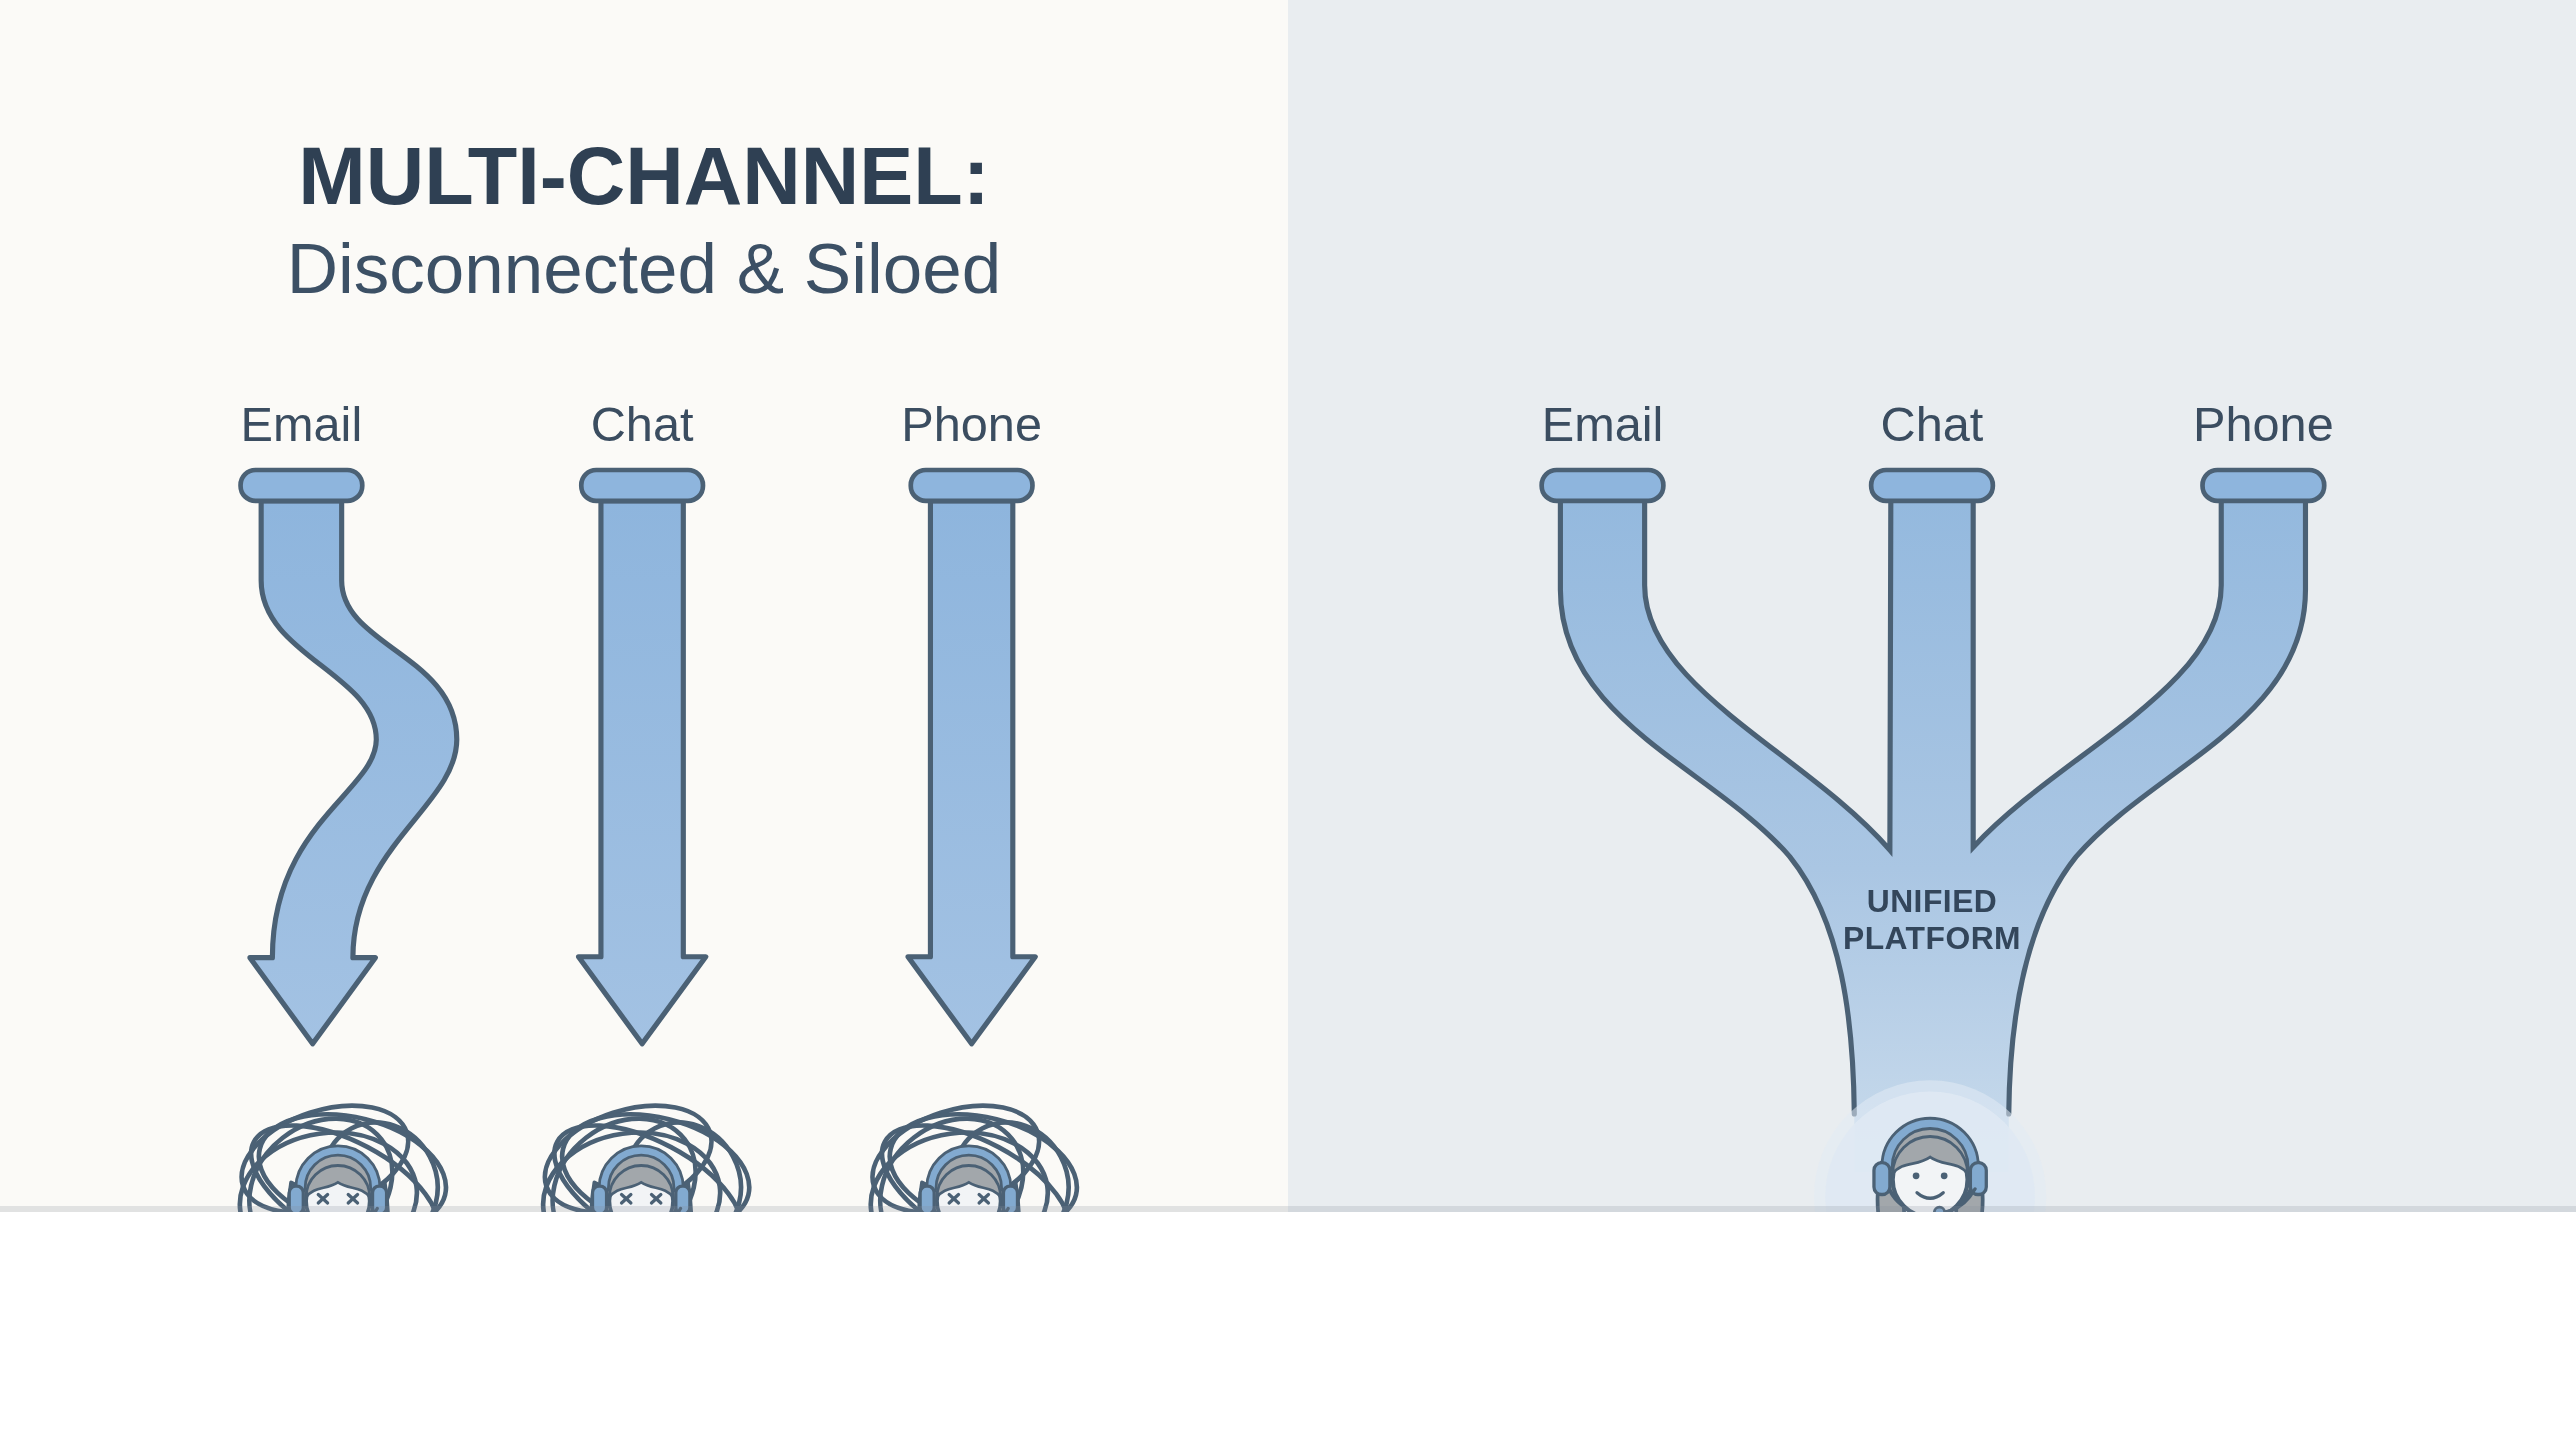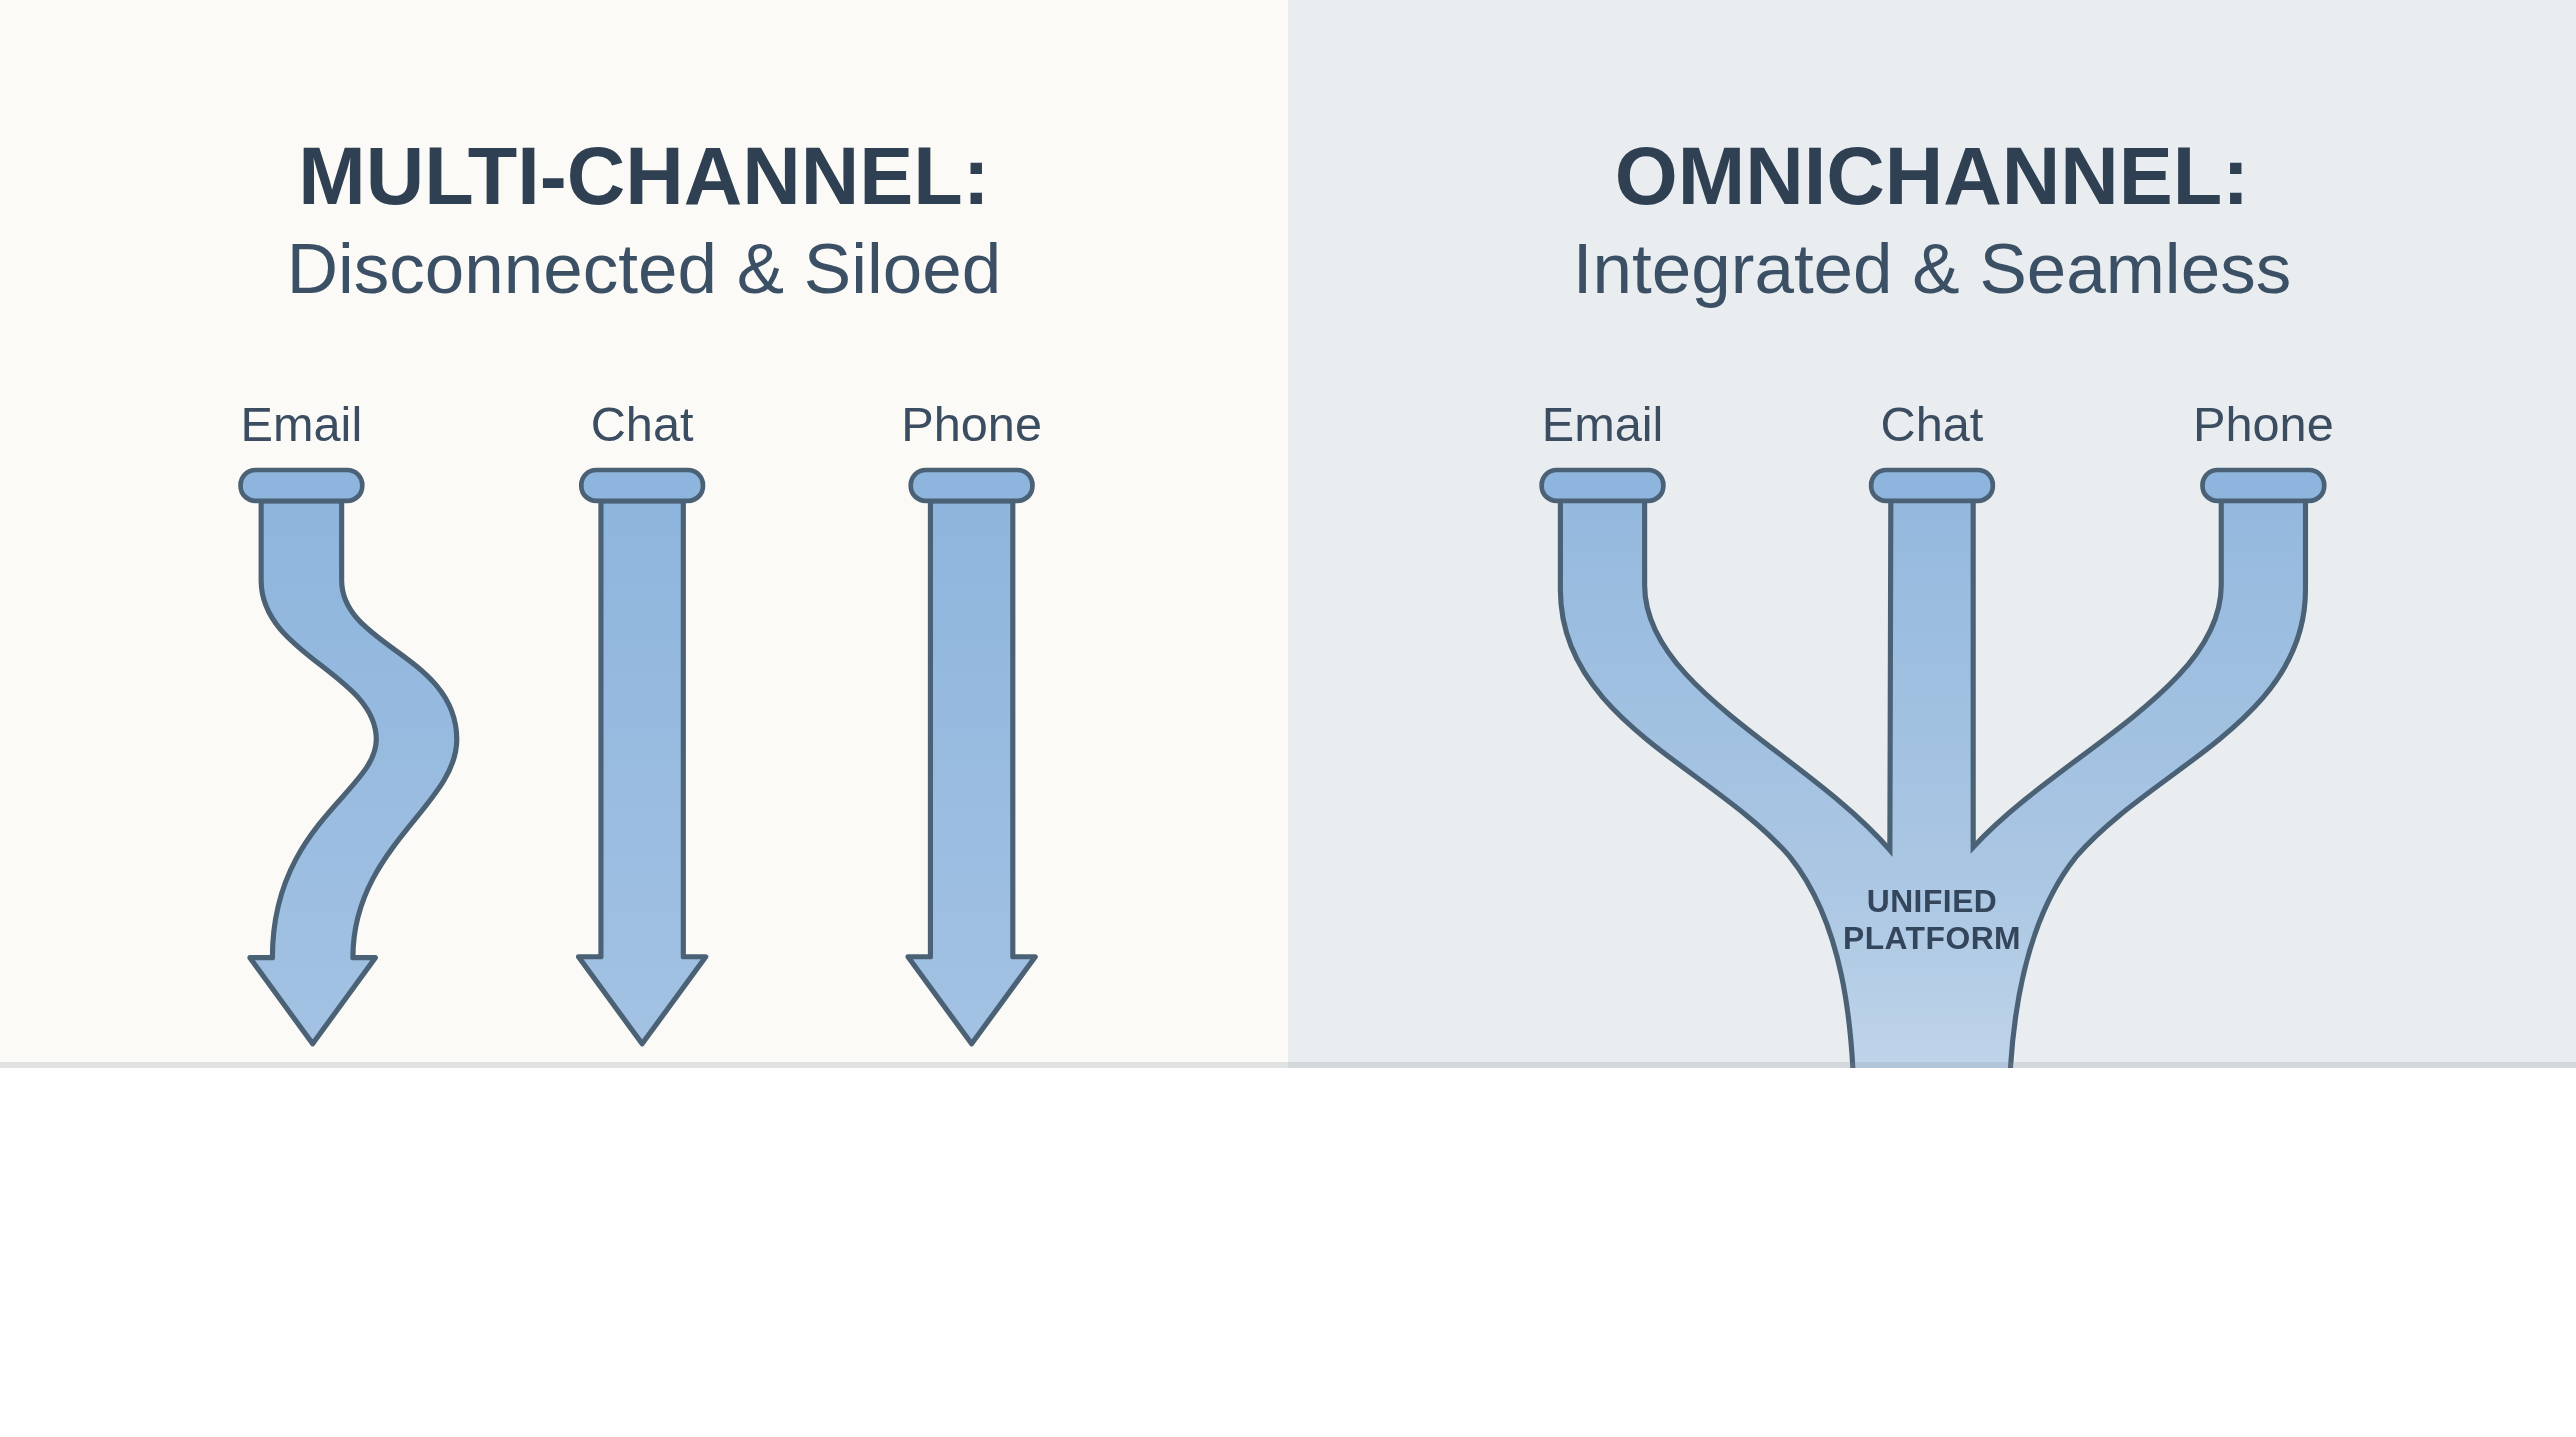--- a/index.html
+++ b/index.html
@@ -1,17 +1,17 @@
 <!DOCTYPE html>
 <html style="font-size:15px"><head>
 <meta charset="utf-8">
 <style>
   html,body{margin:0;padding:0;background:#ffffff;}
   .canvas{
-    position:relative;width:2576px;height:1068px;overflow:hidden;
+    position:relative;width:2576px;height:1212px;overflow:hidden;
     font-family:"Liberation Sans", sans-serif;
   }
   .panel{position:absolute;top:0;height:1438px;width:1288px;}
   .panel.left{left:0;background:#fbfaf7;}
   .panel.right{left:1288px;background:#e9edf0;}
   .panel-header{position:absolute;top:0;left:0;width:100%;text-align:center;}
   .panel-header h1{
     margin:136px 0 0 0;font-size:81px;line-height:1;font-weight:700;
     color:#2f4053;letter-spacing:0px;
   }
@@ -102,24 +102,20 @@
       <rect x="621" y="502" width="130" height="33" rx="16" fill="#8eb5dd" stroke="#4b6175" stroke-width="5"></rect>
       <rect x="973" y="502" width="130" height="33" rx="16" fill="#8eb5dd" stroke="#4b6175" stroke-width="5"></rect>
 
       <use href="#stressed-agent" transform="translate(361,1281)"></use>
       <use href="#stressed-agent" transform="translate(685,1281)"></use>
       <use href="#stressed-agent" transform="translate(1035,1281)"></use>
     </svg>
   </section>
 
   <section class="panel right">
-    <div class="panel-header">
-      <h1>OMNICHANNEL:</h1>
-      <p>Integrated &amp; Seamless</p>
-    </div>
 
     <svg class="art" viewBox="1376 0 1376 1536">
       <defs>
         <linearGradient id="funnelGrad" x1="0" y1="535" x2="0" y2="1250" gradientUnits="userSpaceOnUse">
           <stop offset="0" stop-color="#94b9de"></stop>
           <stop offset="0.55" stop-color="#aac6e3"></stop>
           <stop offset="1" stop-color="#c9dbec"></stop>
         </linearGradient>
 
         <g id="happy-agent">

